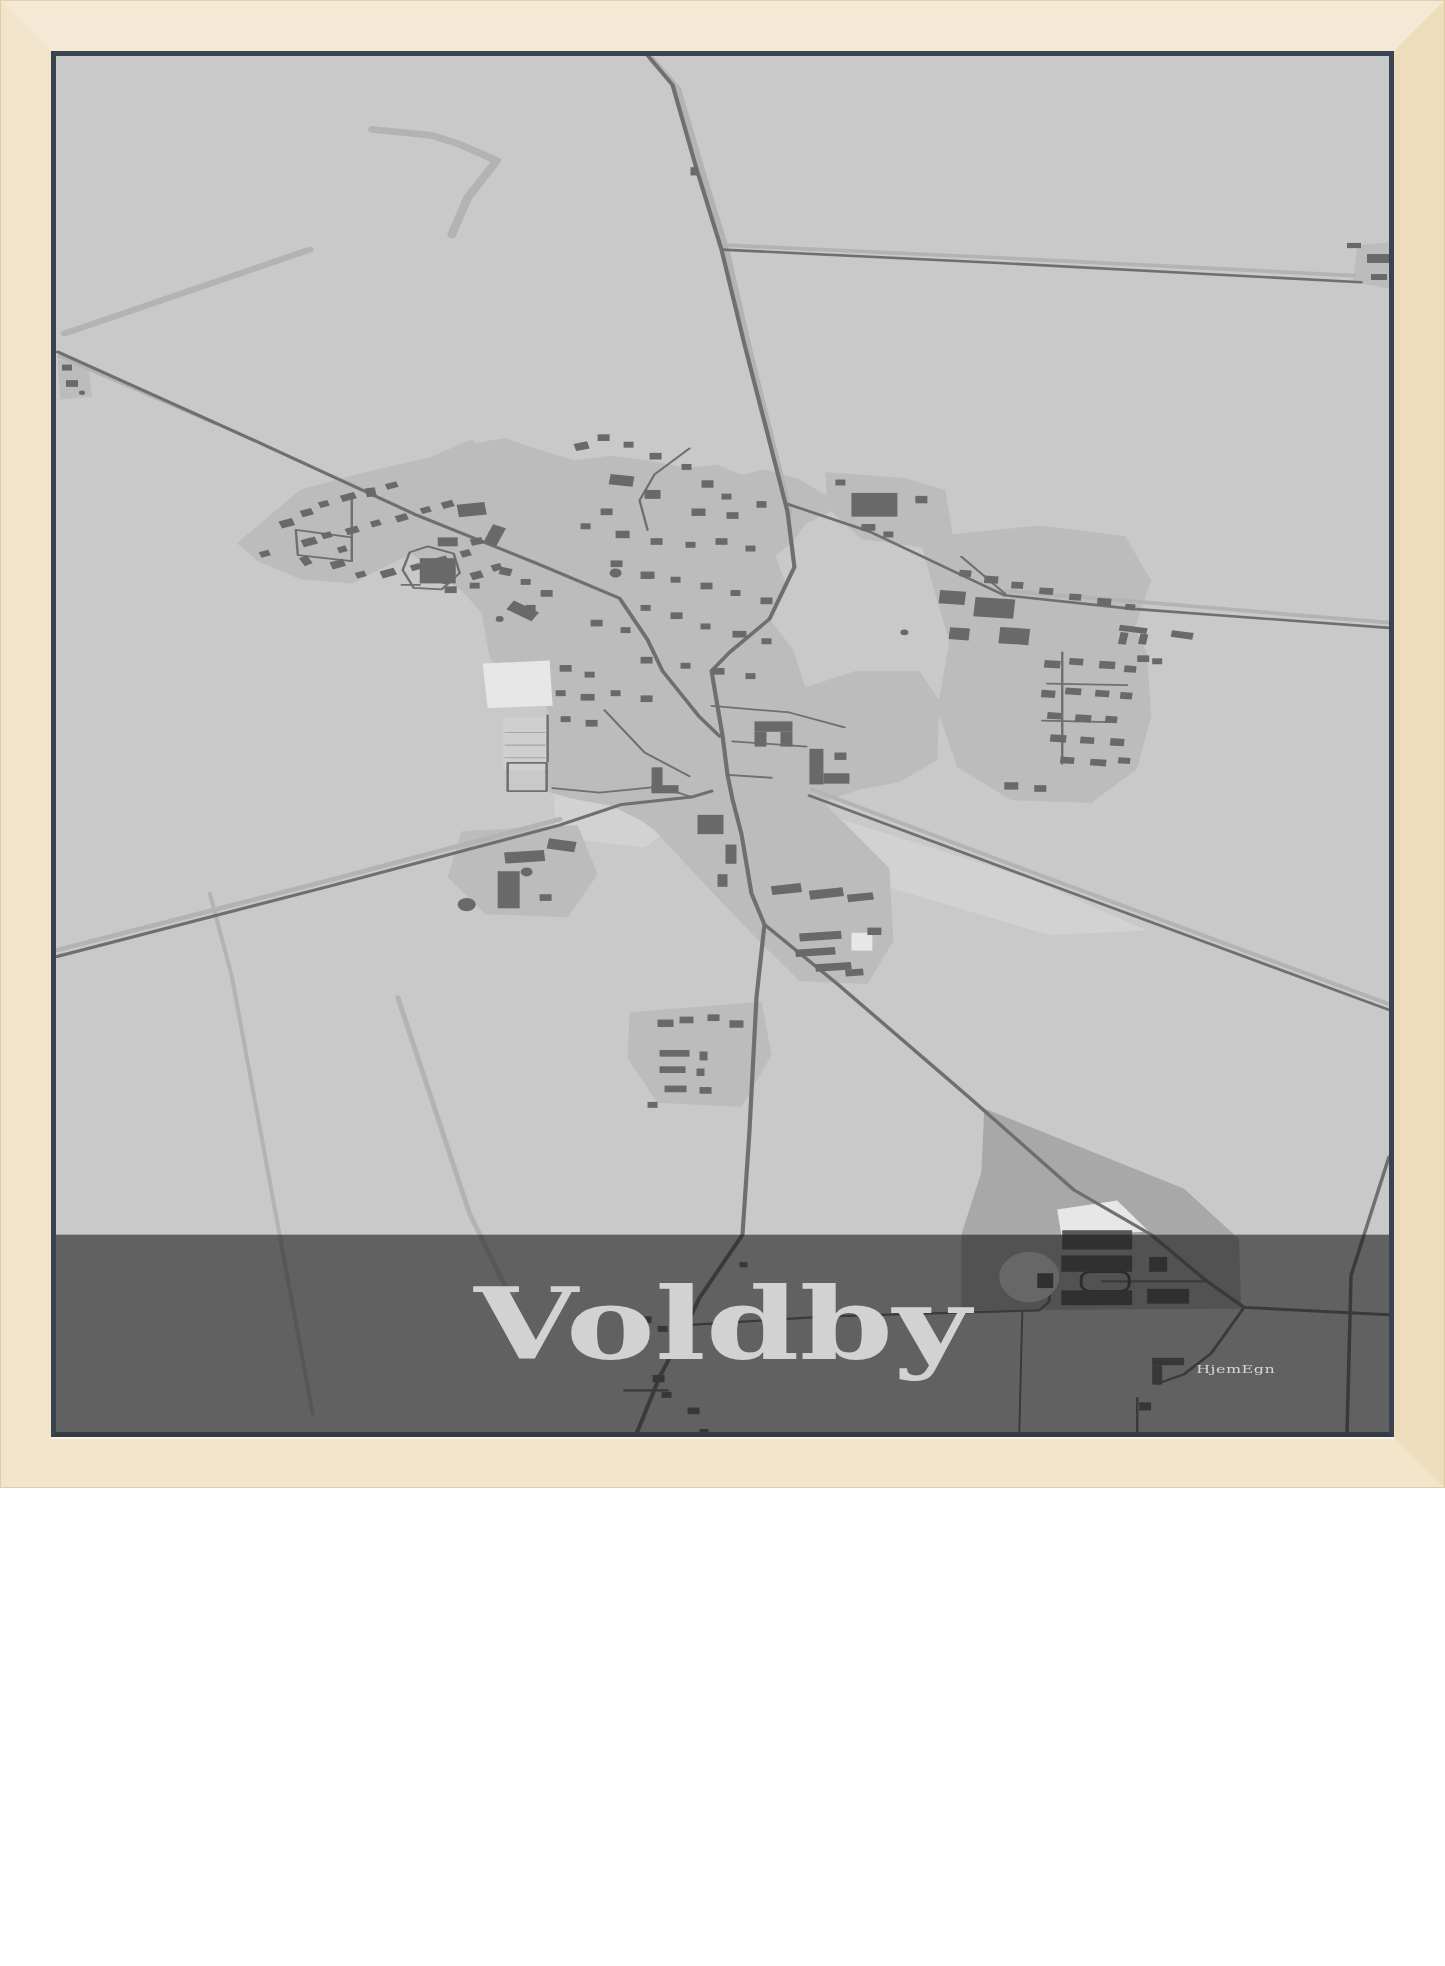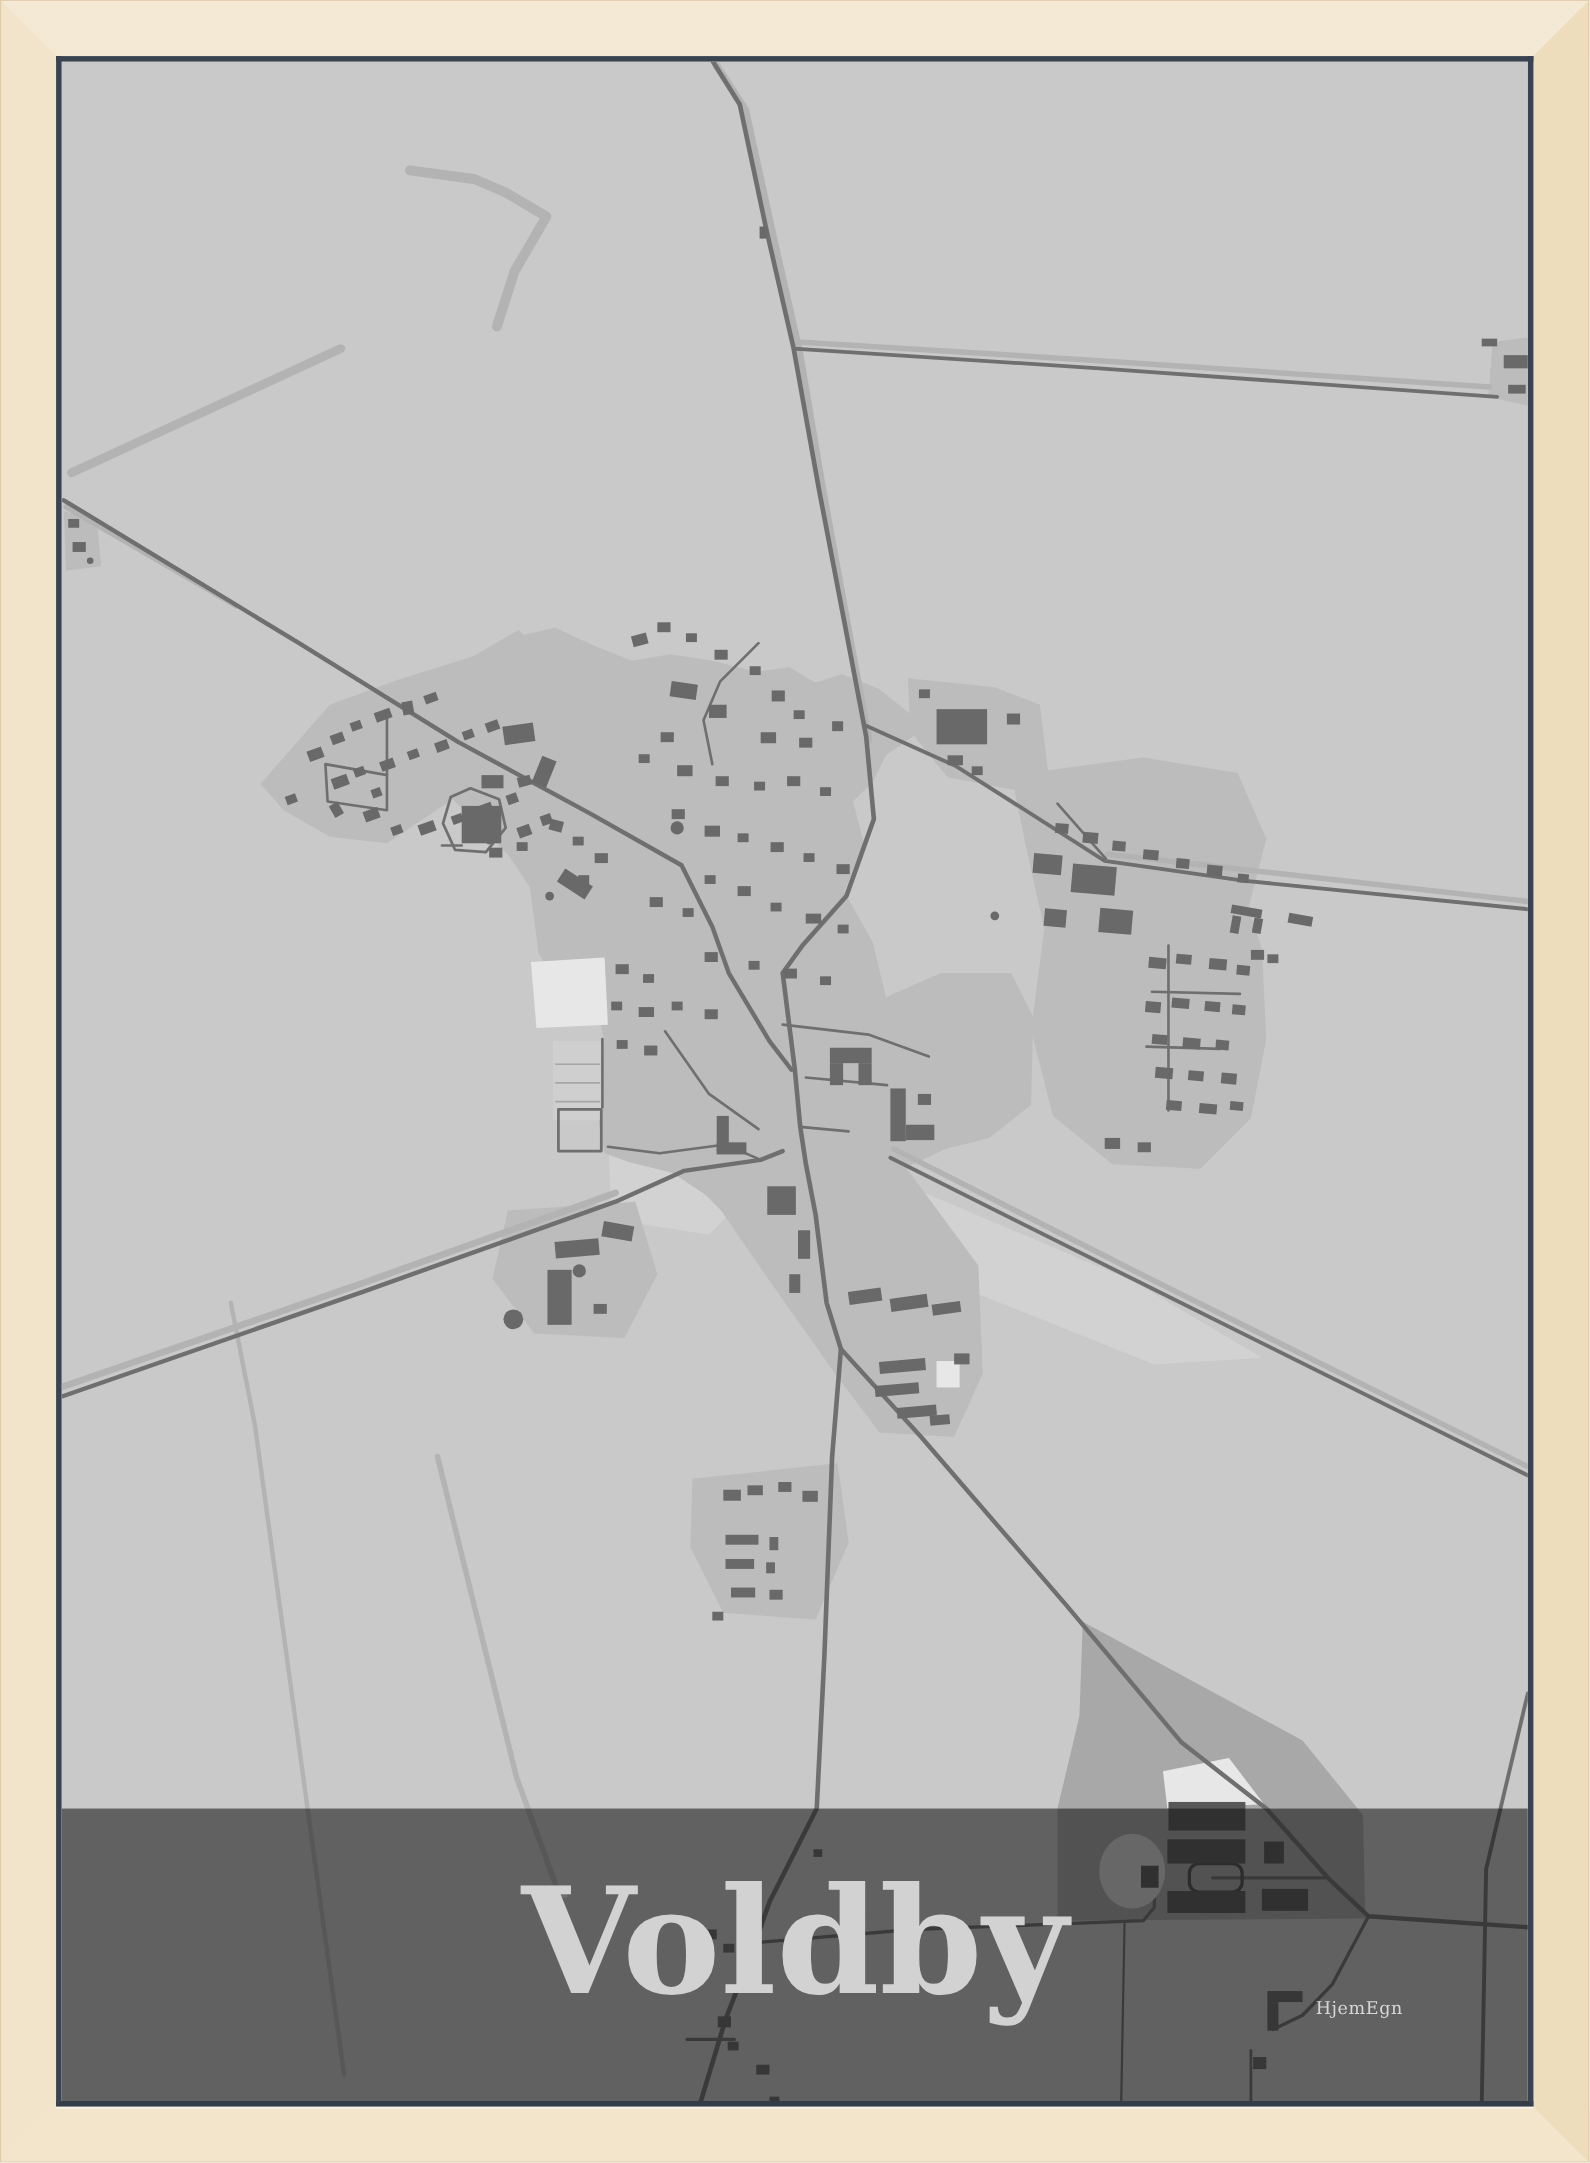--- a/index.html
+++ b/index.html
@@ -1,16 +1,16 @@
 <!DOCTYPE html>
 <html><head>
 <meta charset="utf-8">
 <style>
   html,body{margin:0;padding:0;background:#ffffff;}
-  .scene{position:relative;width:1445px;height:1966px;font-family:"DejaVu Serif",serif;}
+  .scene{position:relative;width:1445px;height:1488px;font-family:"DejaVu Serif",serif;}
   .frame{position:absolute;inset:0;box-sizing:border-box;
          border:51px solid #f0e2c6;
          border-top-color:#f4e9d4;border-left-color:#f1e4ca;
          border-right-color:#eeddbd;border-bottom-color:#f2e5cb;}
   .frame-edge{position:absolute;inset:0;box-shadow:inset 0 0 0 1px rgba(190,160,110,.35);pointer-events:none;}
   .poster{position:absolute;left:51px;top:51px;right:51px;bottom:51px;
           box-sizing:border-box;border:5px solid #3a4450;border-bottom-color:#333c47;
           background:#c9c9c9;box-shadow:0 2px 0 #f7f2e6;overflow:hidden;}
   .poster svg{display:block;width:100%;height:100%;}
   .map-title{font-family:"DejaVu Serif",serif;font-weight:700;}

